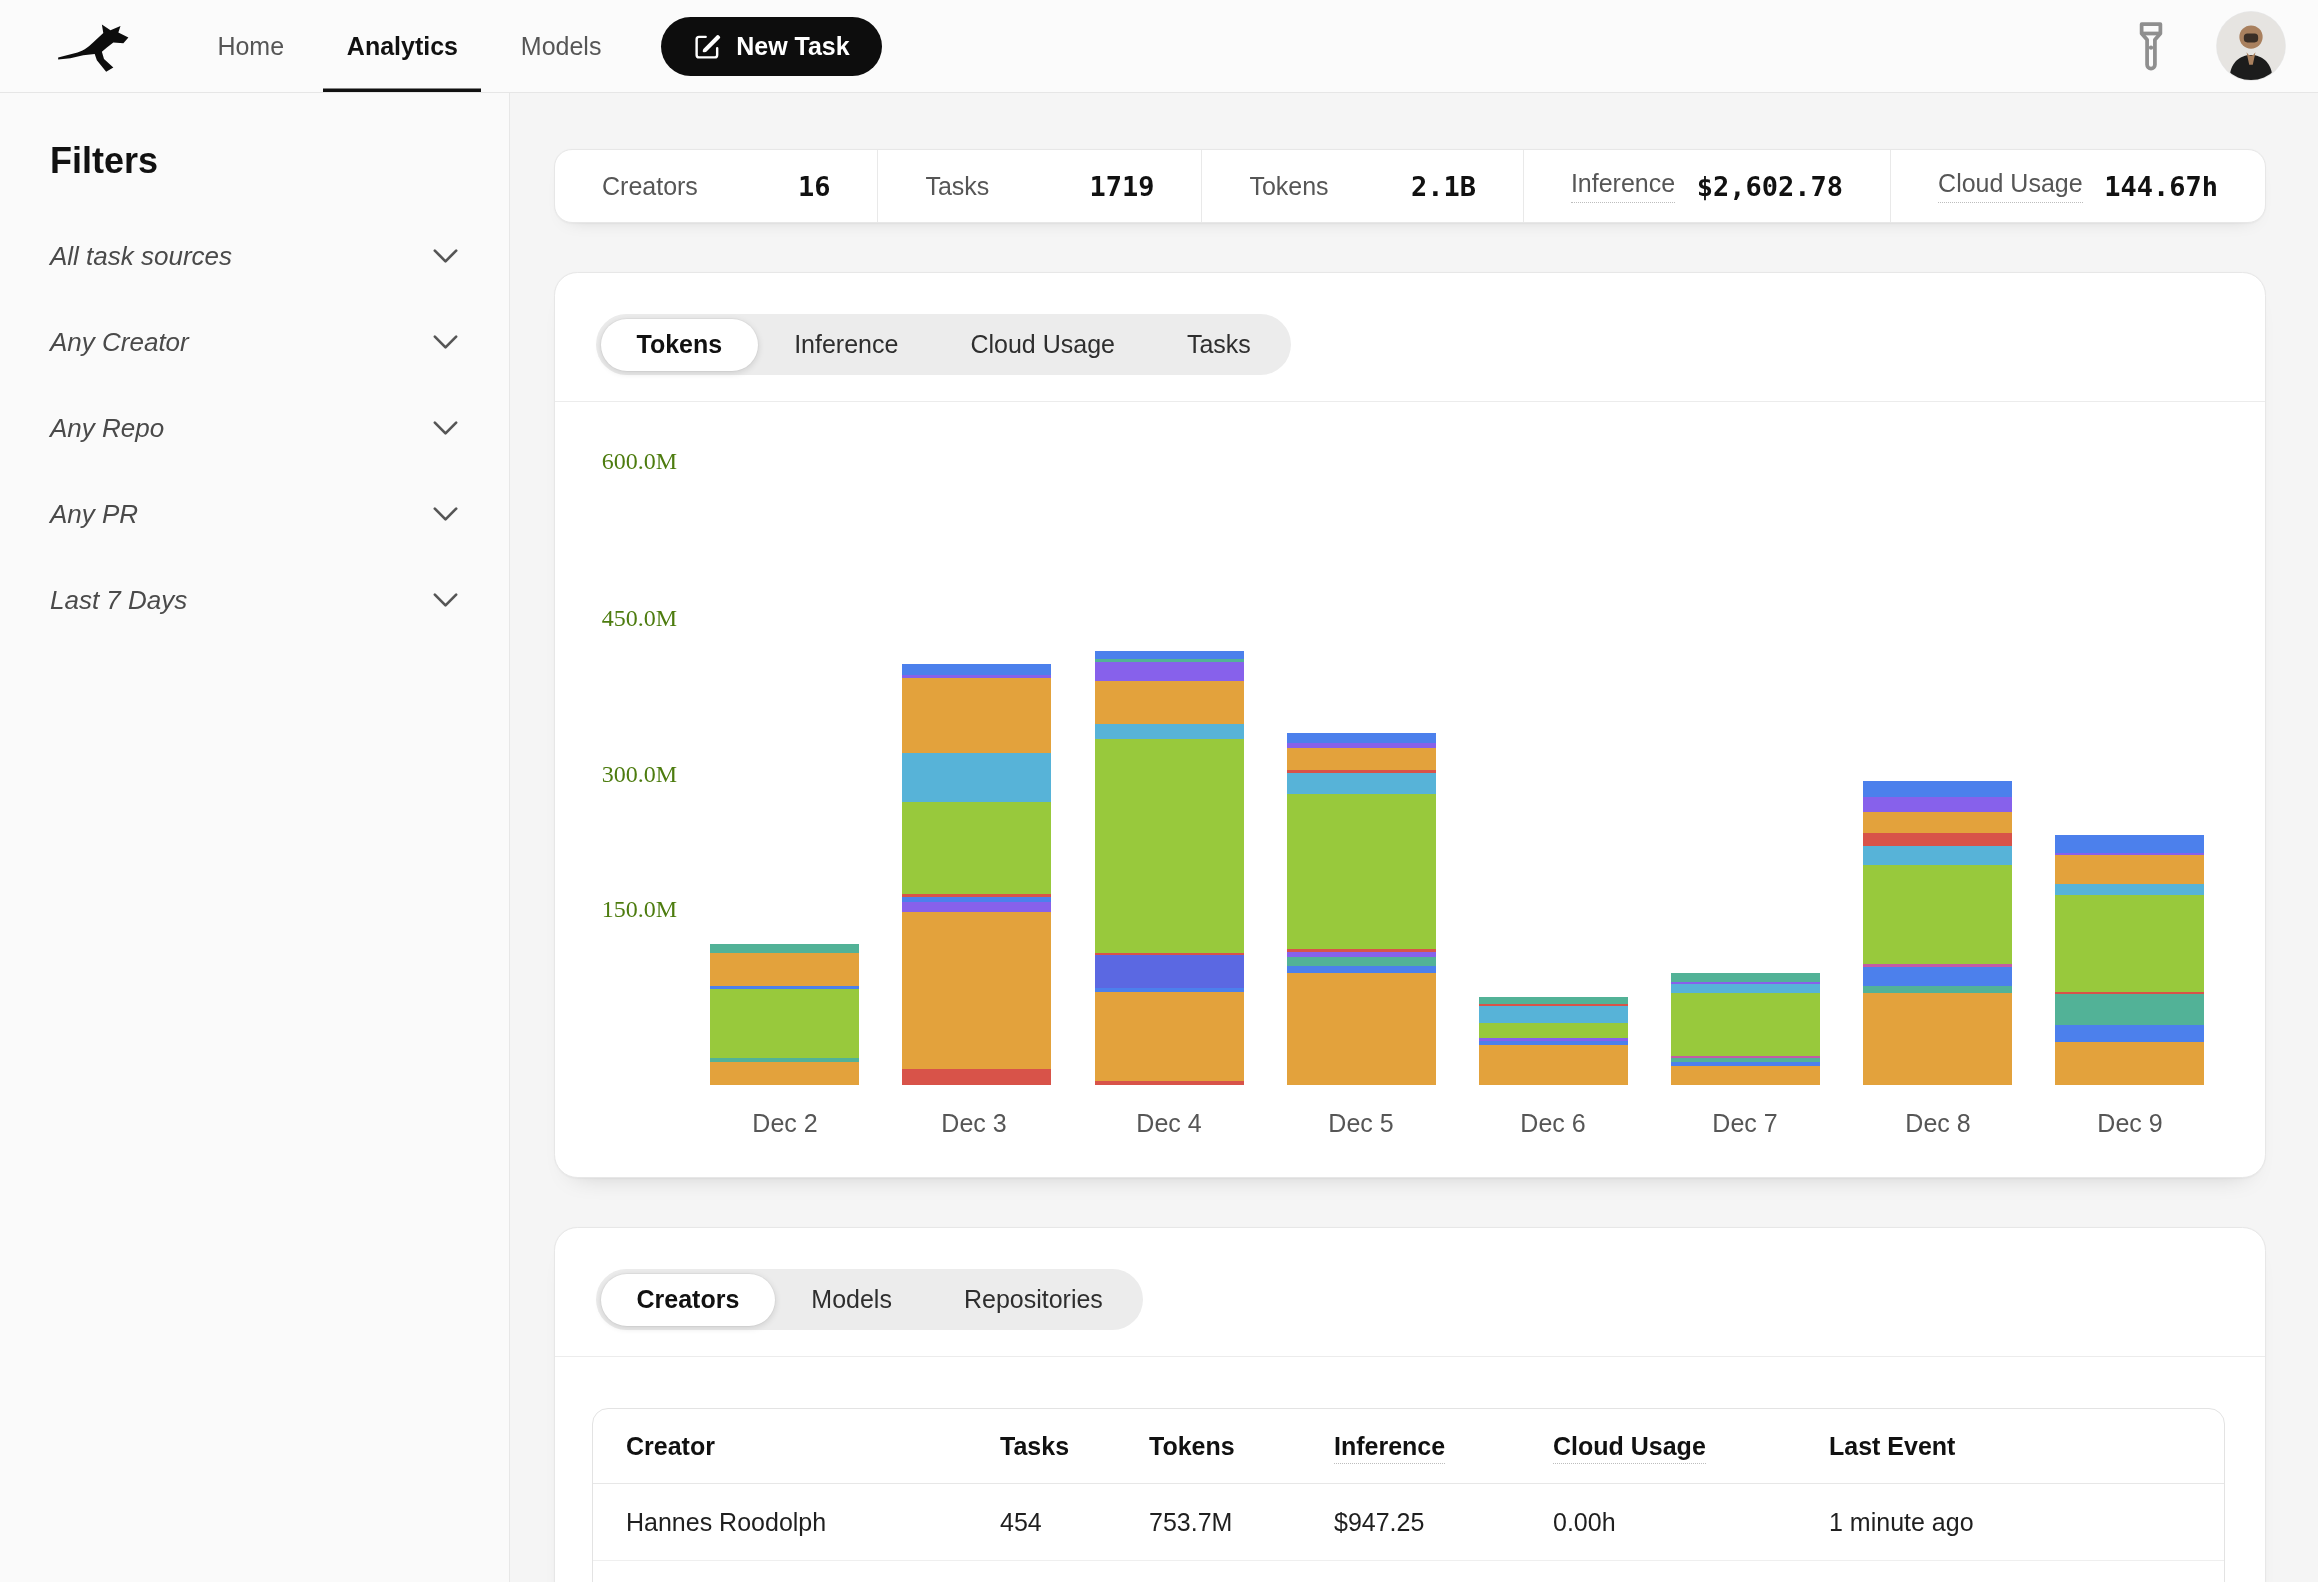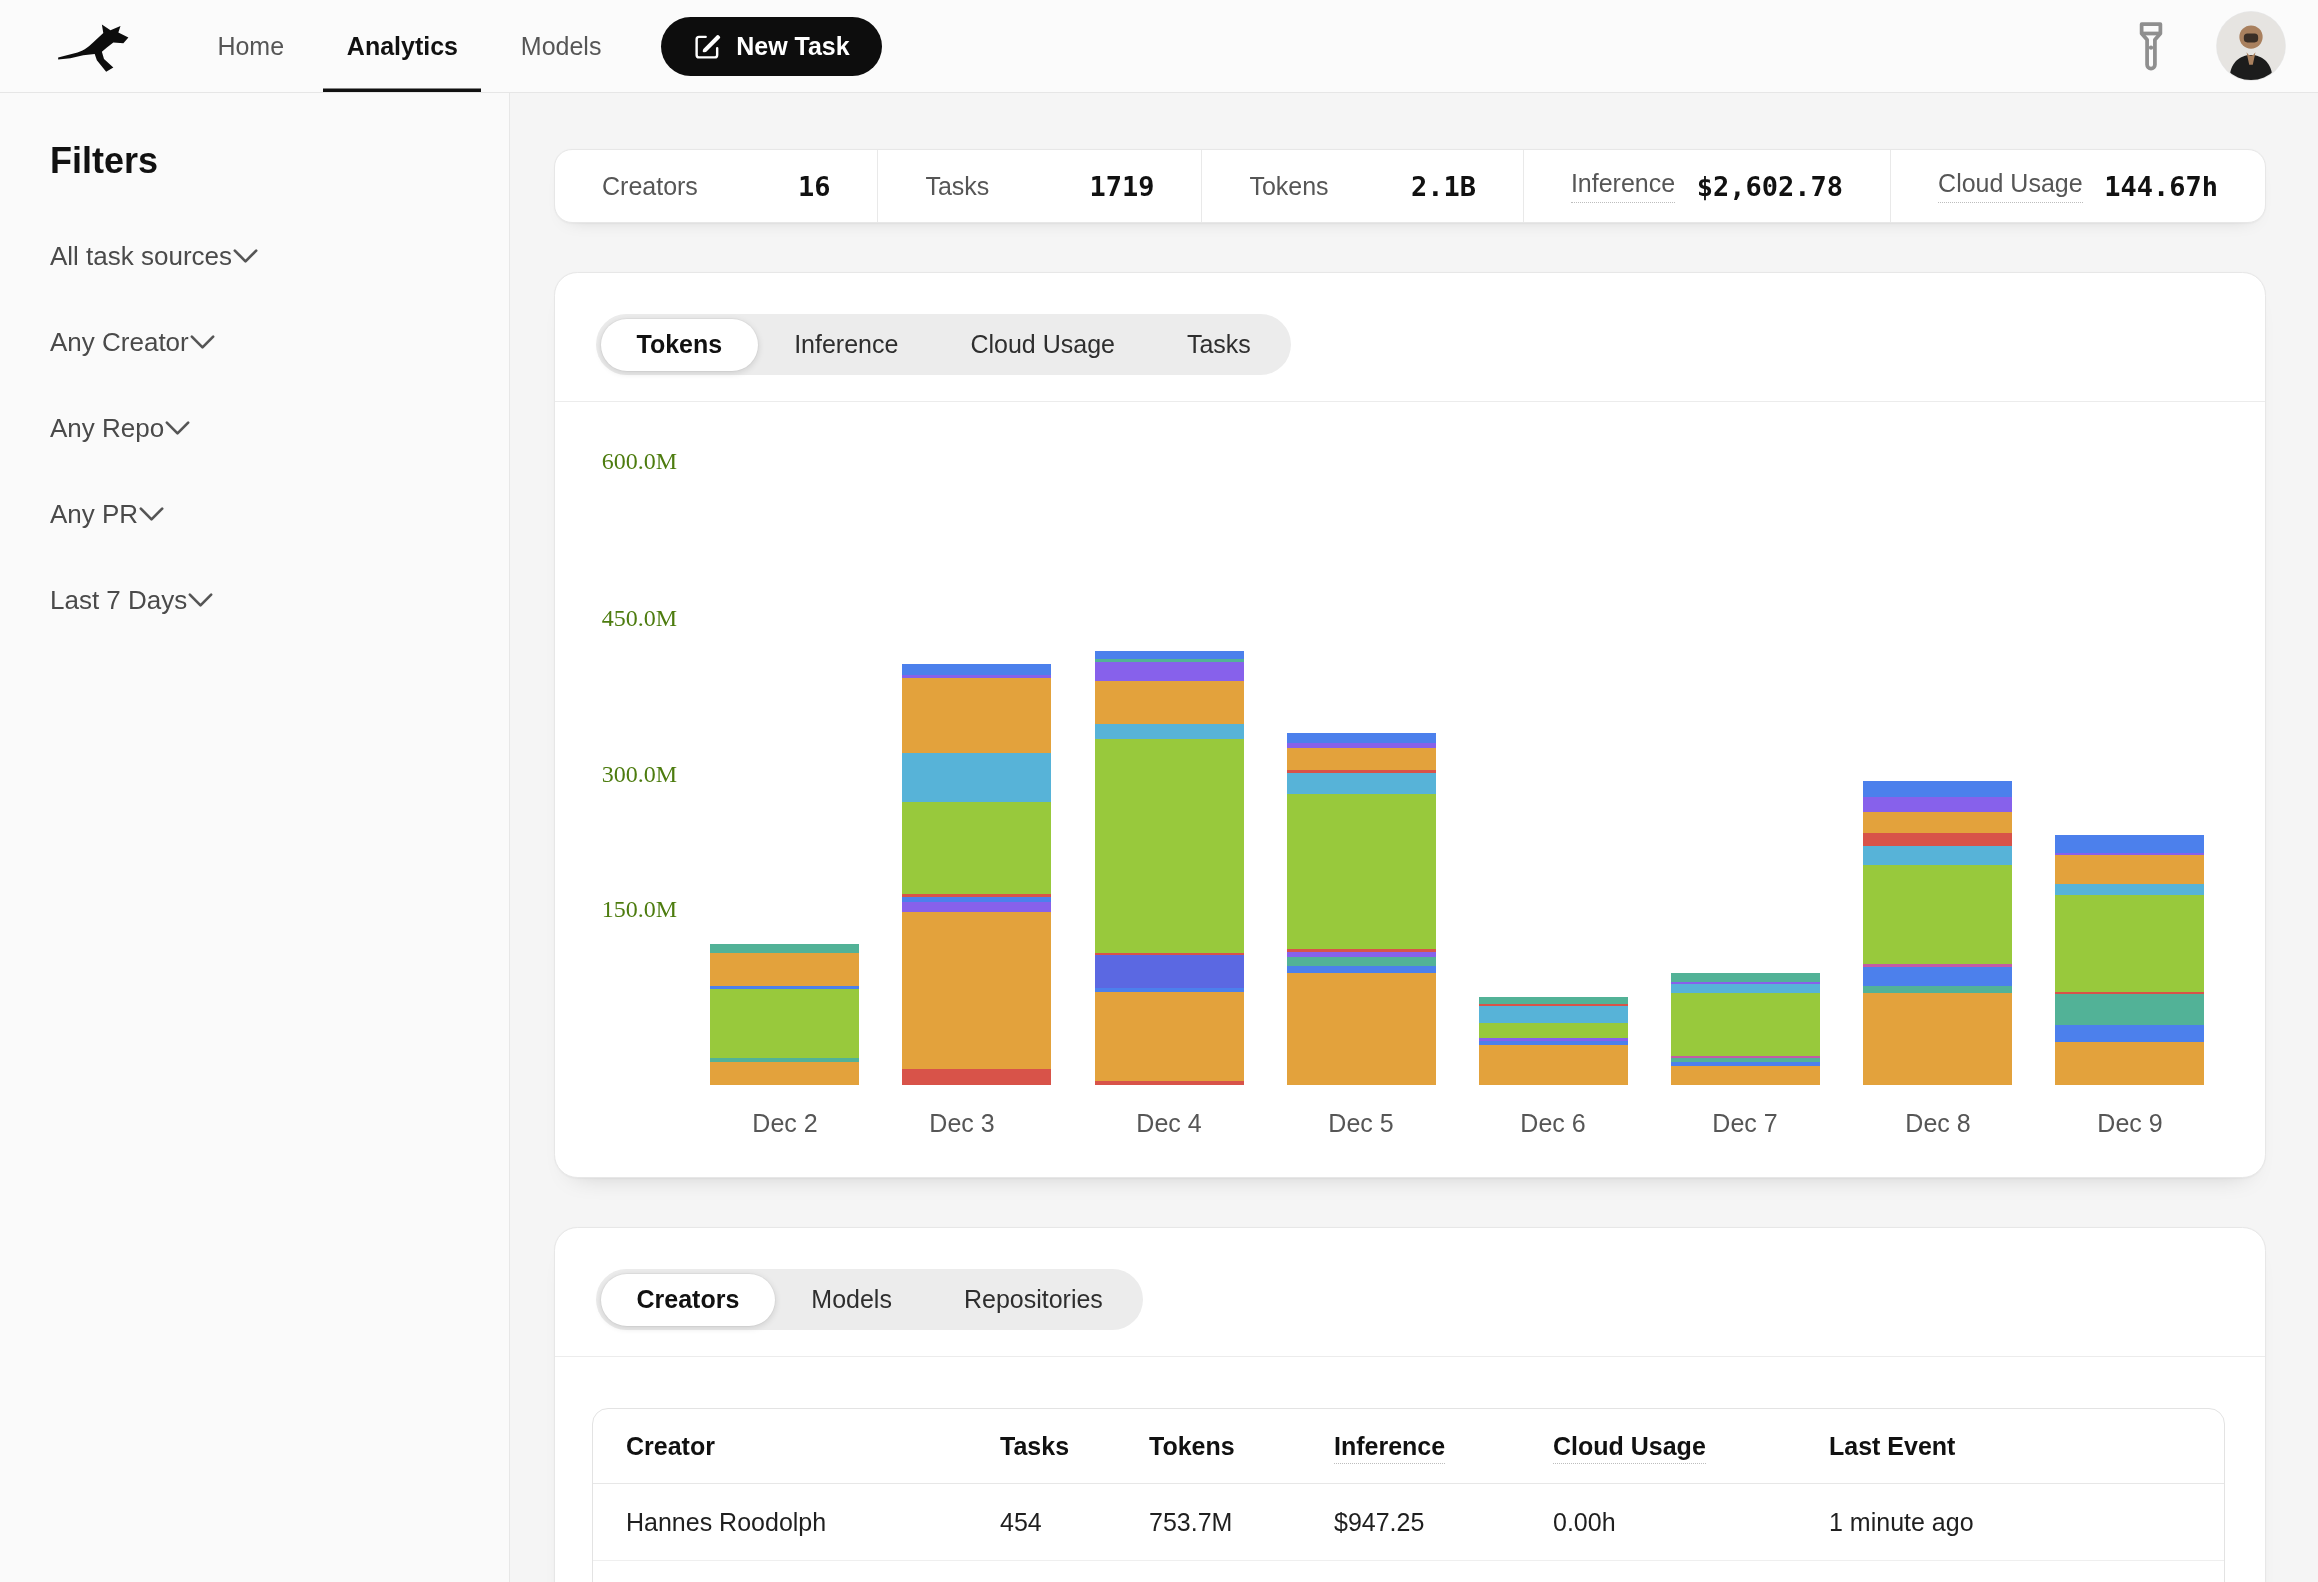--- a/index.html
+++ b/index.html
@@ -21,22 +21,22 @@
   .nav-spacer { flex:1; }
   .flashlight-btn { align-self:center; background:none; border:none; cursor:pointer; margin-right:47px;
                     display:flex; align-items:center; }
   .avatar { align-self:center; width:68px; height:68px; border-radius:50%; margin-right:34px; overflow:hidden;
             background:#e4e2df; box-shadow:0 0 0 0.9px rgba(0,0,0,.08); cursor:pointer; flex:none; }
 
   
   .shell { display:flex; height:1490px; }
   .sidebar { width:510px; flex:none; background:#fafafa; border-right:0.9px solid #e7e7e7; padding:47px 50px 0 50px; }
   .sidebar-title { font-size:36px; font-weight:700; color:#111; margin-bottom:47px; }
-  .filter-item { height:54px; margin-bottom:32px; display:flex; align-items:center; 
-                 cursor:pointer; }
+  .filter-item { height:54px; margin-bottom:32px; display:flex; align-items:center; justify-content:space-between;
+                 cursor:pointer;font-style:italic; }
   .filter-label { font-size:26px; color:#4a4a4a; }
   .content { flex:1; background:#f5f5f5; padding:56px 53px 0 44px; overflow:hidden; }
 
   
   .stats-row { display:flex; height:74px; background:#fff; border:0.9px solid #e7e7e7; border-radius:18px;
                box-shadow:0 9px 20px -16px rgba(0,0,0,.25), 0 0.9px 1.8px rgba(0,0,0,.03); }
   .stat-cell { display:flex; align-items:center; justify-content:space-between; padding:0 47px; }
   .stat-cell + .stat-cell { border-left:0.9px solid #e9e9e9; }
   .stat-cell:nth-child(1){ flex:365; } .stat-cell:nth-child(2){ flex:366; } .stat-cell:nth-child(3){ flex:362; }
   .stat-cell:nth-child(4){ flex:402; } .stat-cell:nth-child(5){ flex:406; }
@@ -215,21 +215,21 @@
               <div class="bar-seg" style="height: 157px; background: rgb(227, 162, 60);"></div>
               <div class="bar-seg" style="height: 10.4px; background: rgb(135, 97, 235);"></div>
               <div class="bar-seg" style="height: 5.2px; background: rgb(76, 128, 236);"></div>
               <div class="bar-seg" style="height: 3.1px; background: rgb(216, 83, 73);"></div>
               <div class="bar-seg" style="height: 92px; background: rgb(152, 201, 60);"></div>
               <div class="bar-seg" style="height: 49px; background: rgb(87, 179, 216);"></div>
               <div class="bar-seg" style="height: 75px; background: rgb(227, 162, 60);"></div>
               <div class="bar-seg" style="height: 3.1px; background: rgb(135, 97, 235);"></div>
               <div class="bar-seg" style="height: 10.4px; background: rgb(76, 128, 236);"></div>
             </div>
-            <div class="xtick" style="left: 308px; top: 834px;">Dec 3</div>
+            <div class="xtick" style="left: 320px; top: 834px;">Dec 3</div>
             <div class="bar" style="left: 540px; width: 149px; bottom: 92px; height: 434px;">
               <div class="bar-seg" style="height: 4.2px; background: rgb(216, 83, 73);"></div>
               <div class="bar-seg" style="height: 89px; background: rgb(227, 162, 60);"></div>
               <div class="bar-seg" style="height: 4.2px; background: rgb(76, 128, 236);"></div>
               <div class="bar-seg" style="height: 33px; background: rgb(91, 104, 226);"></div>
               <div class="bar-seg" style="height: 2.1px; background: rgb(216, 83, 73);"></div>
               <div class="bar-seg" style="height: 214px; background: rgb(152, 201, 60);"></div>
               <div class="bar-seg" style="height: 14.6px; background: rgb(87, 179, 216);"></div>
               <div class="bar-seg" style="height: 43px; background: rgb(227, 162, 60);"></div>
               <div class="bar-seg" style="height: 19px; background: rgb(135, 97, 235);"></div>

